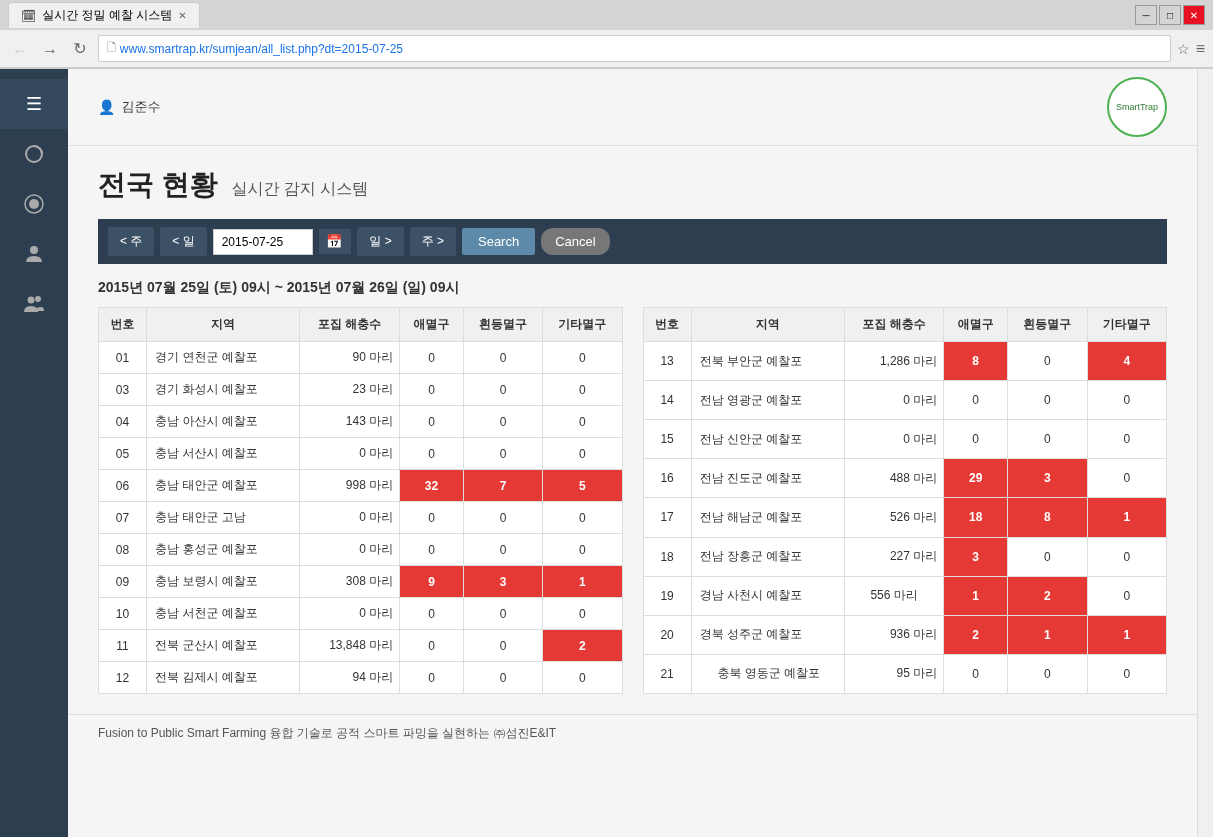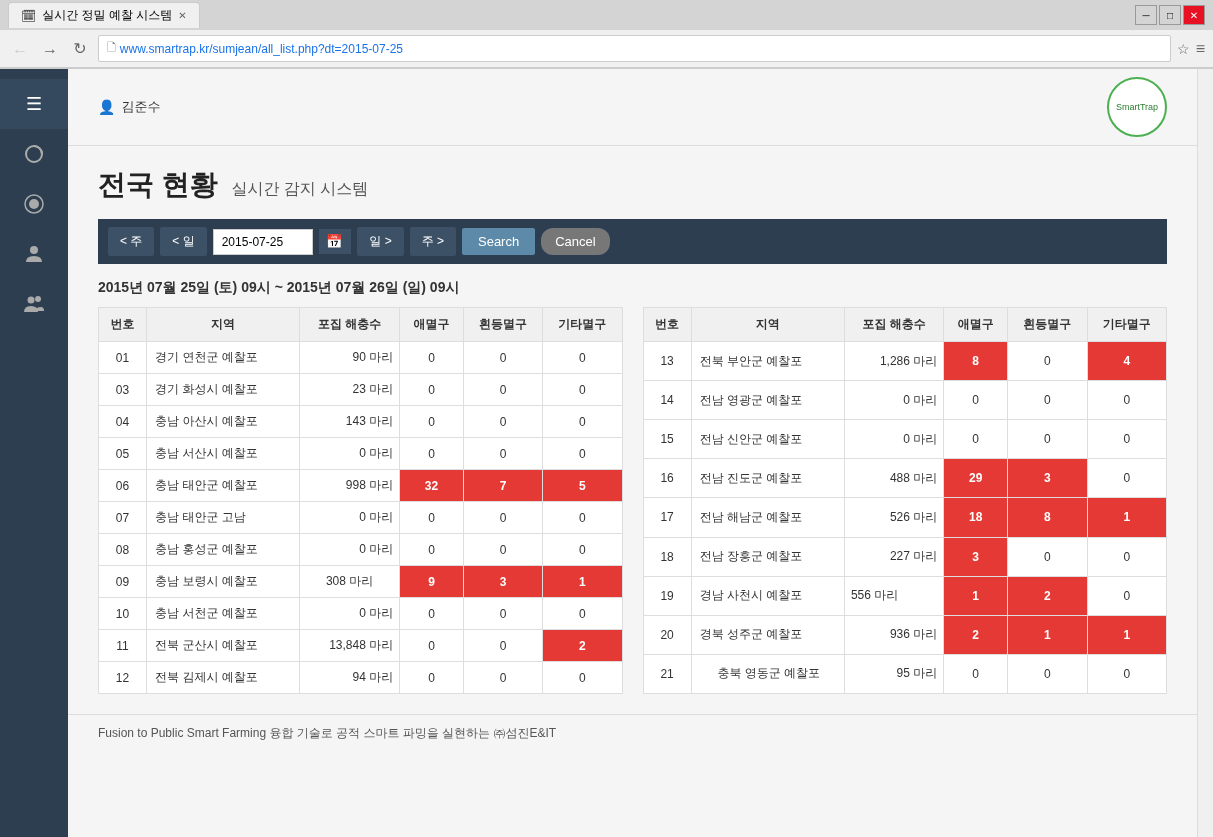--- a/index.html
+++ b/index.html
@@ -233,21 +233,21 @@
     <td>08</td>
     <td style="text-align:left;padding-left:8px;">충남 홍성군 예찰포</td>
     <td style="text-align:right;padding-right:6px;">0 마리</td>
     <td class="">0</td>
     <td class="">0</td>
     <td class="">0</td>
   </tr>
               <tr>
     <td>09</td>
     <td style="text-align:left;padding-left:8px;">충남 보령시 예찰포</td>
-    <td style="padding-right:6px;">308 마리</td>
+    <td style="text-align:right;padding-right:6px;">308 마리</td>
     <td class="cell-red">9</td>
     <td class="cell-red">3</td>
     <td class="cell-red">1</td>
   </tr>
               <tr>
     <td>10</td>
     <td style="text-align:left;padding-left:8px;">충남 서천군 예찰포</td>
     <td style="text-align:right;padding-right:6px;">0 마리</td>
     <td class="">0</td>
     <td class="">0</td>
@@ -328,21 +328,21 @@
     <td>18</td>
     <td style="text-align:left;padding-left:8px;">전남 장흥군 예찰포</td>
     <td style="text-align:right;padding-right:6px;">227 마리</td>
     <td class="cell-red">3</td>
     <td class="">0</td>
     <td class="">0</td>
   </tr>
               <tr>
     <td>19</td>
     <td style="text-align:left;padding-left:8px;">경남 사천시 예찰포</td>
-    <td style="text-align:left;padding-right:6px;">556 마리</td>
+    <td style="text-align:center;padding-right:6px;">556 마리</td>
     <td class="cell-red">1</td>
     <td class="cell-red">2</td>
     <td class="">0</td>
   </tr>
               <tr>
     <td>20</td>
     <td style="text-align:left;padding-left:8px;">경북 성주군 예찰포</td>
     <td style="text-align:right;padding-right:6px;">936 마리</td>
     <td class="cell-red">2</td>
     <td class="cell-red">1</td>

